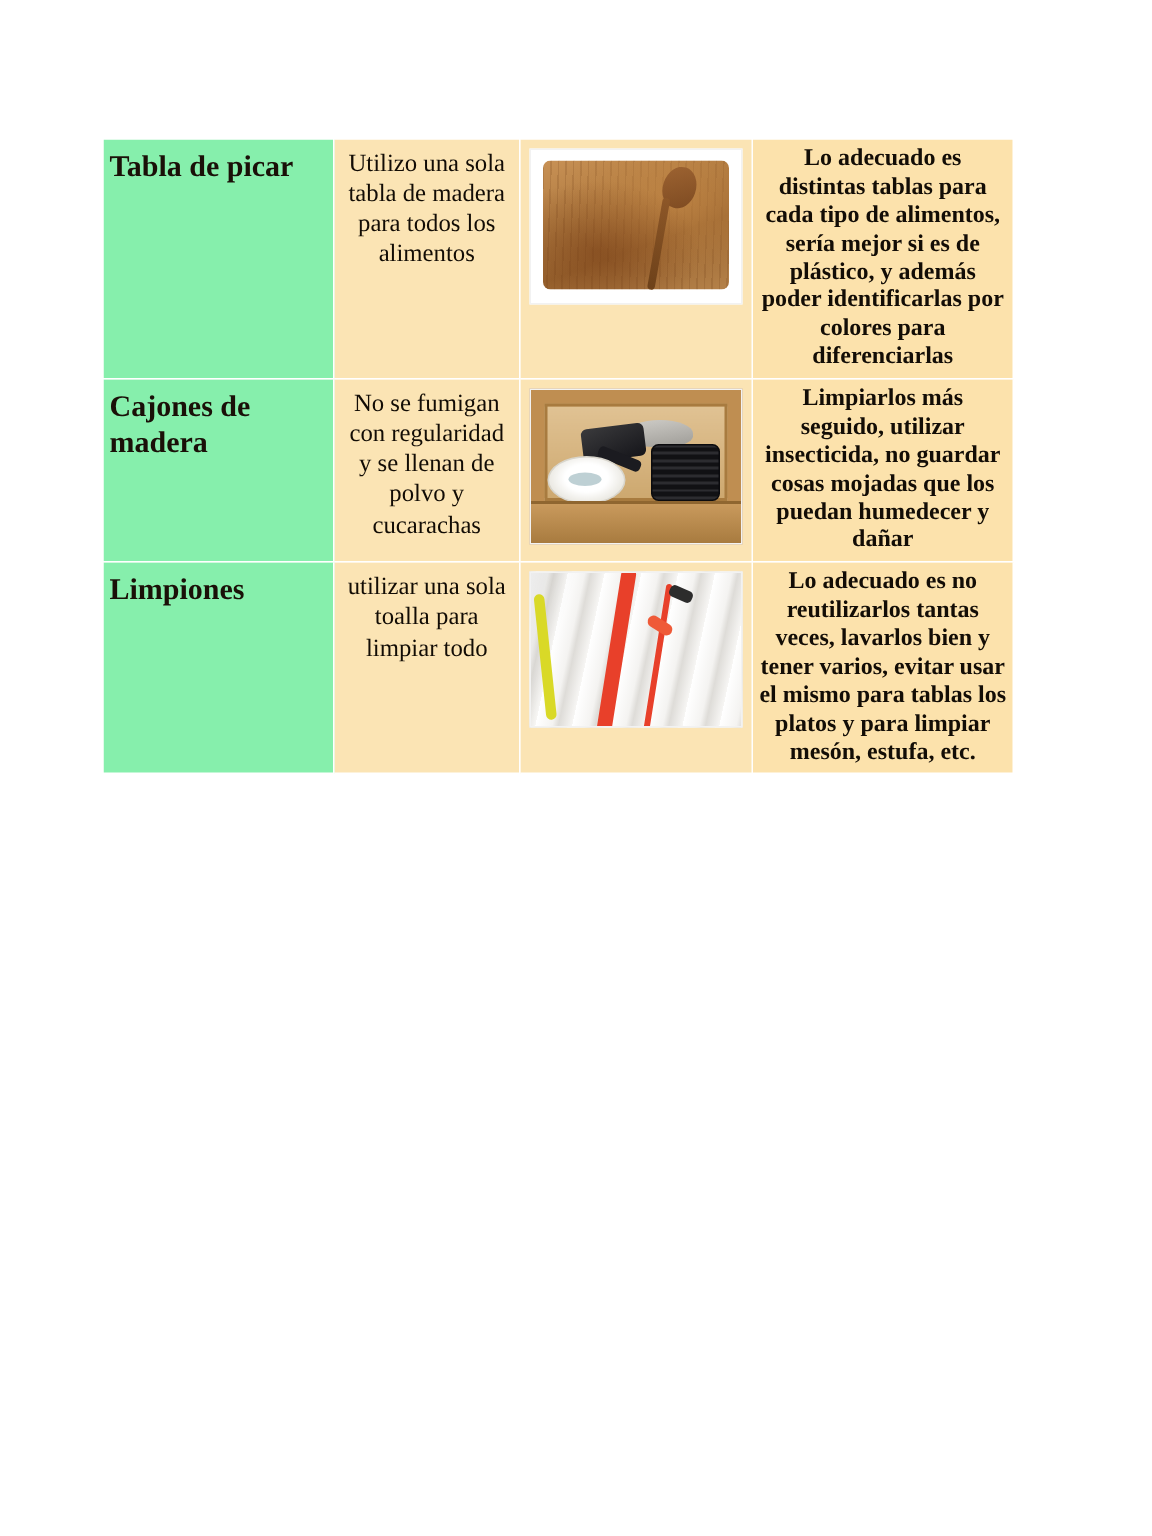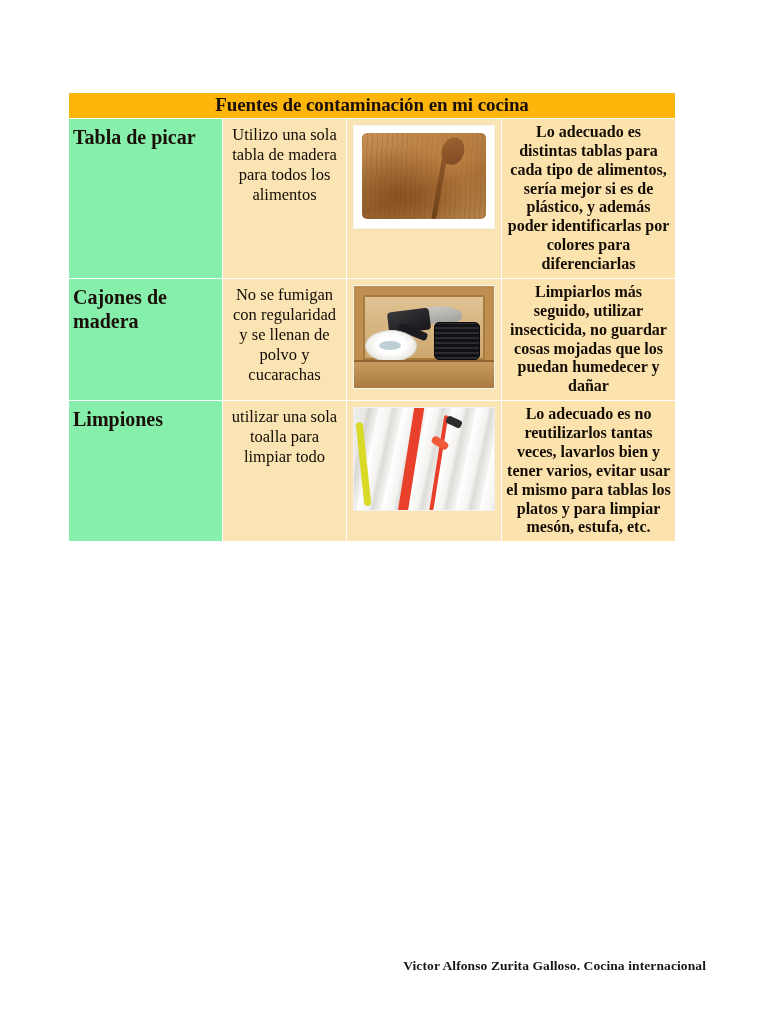--- a/index.html
+++ b/index.html
@@ -310,25 +310,20 @@
   <div class="table-wrap">
     <table class="doc-table">
       <colgroup>
         <col style="width:154px">
         <col style="width:124px">
         <col style="width:155px">
         <col style="width:174px">
       </colgroup>
 
       <tbody>
-          <tr>
-        <td class="title-cell" colspan="4">
-          <div class="title-text">Fuentes de contaminación en mi cocina</div>
-        </td>
-      </tr>
 
 
       <tr>
         <td class="cell-focus">Tabla de picar</td>
         <td class="cell-practice">Utilizo una sola tabla de madera para todos los alimentos</td>
         <td class="cell-image">
           <div class="photo ph-board">
             <div class="board-inner"></div>
             <div class="spoon-bowl"></div>
             <div class="spoon-handle"></div>
@@ -365,15 +360,14 @@
             <div class="cloth-dark"></div>
           </div>
         </td>
         <td class="cell-alt">Lo adecuado es no reutilizarlos tantas veces, lavarlos bien y tener varios, evitar usar el mismo para tablas los platos y para limpiar mesón, estufa, etc.</td>
       </tr>
 
     </tbody>
       </table>
   </div>
 
-  <div class="footer">Victor Alfonso Zurita Galloso. Cocina internacional</div>
 
 </div>
 
 </body></html>

